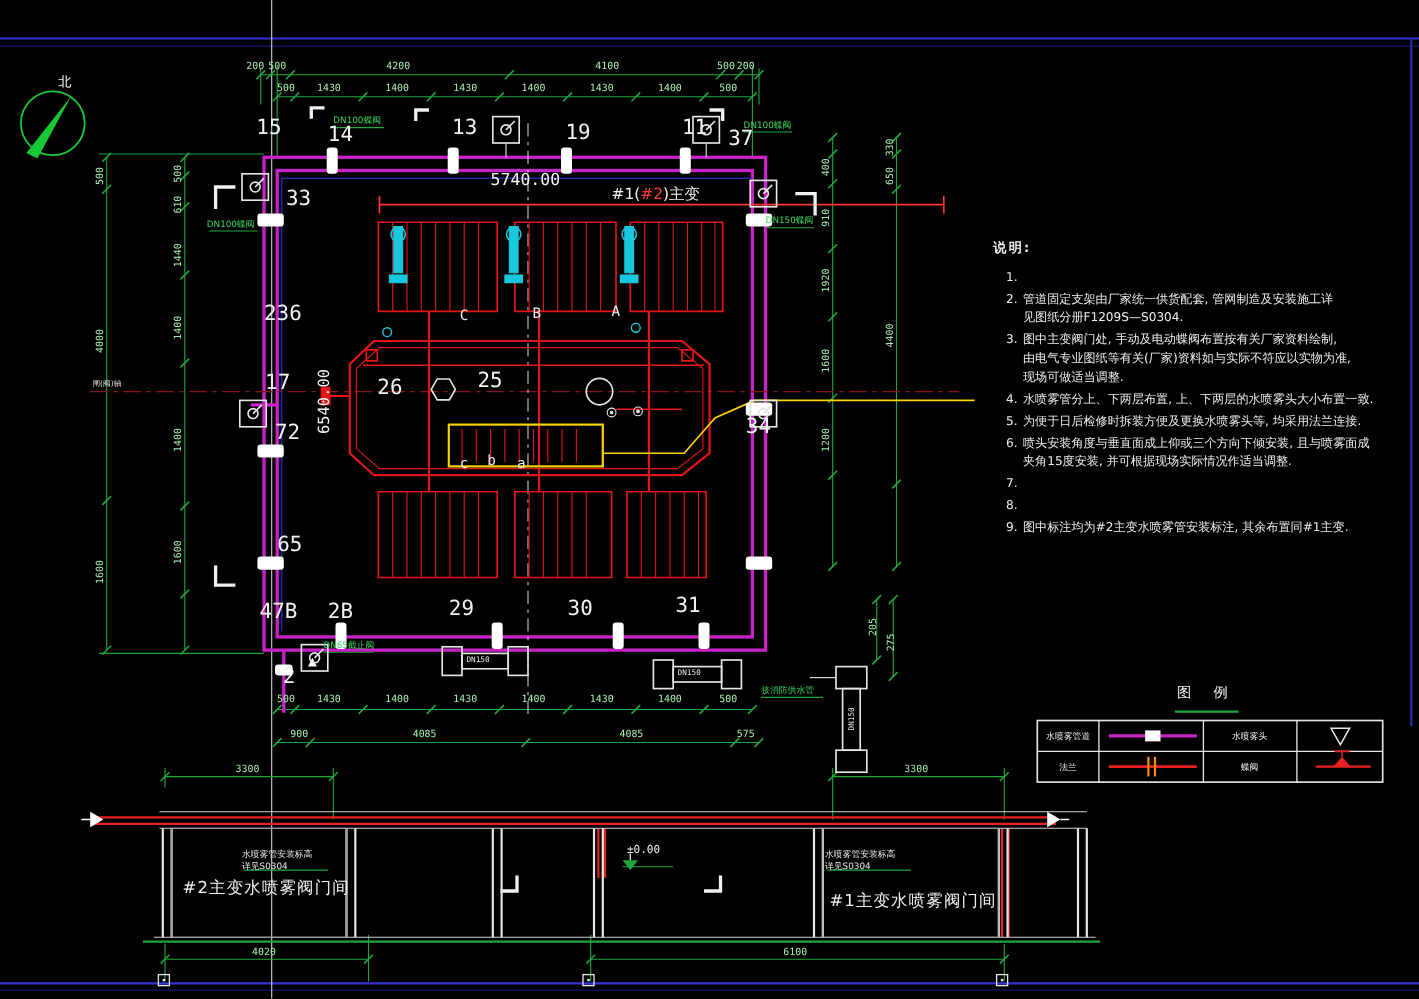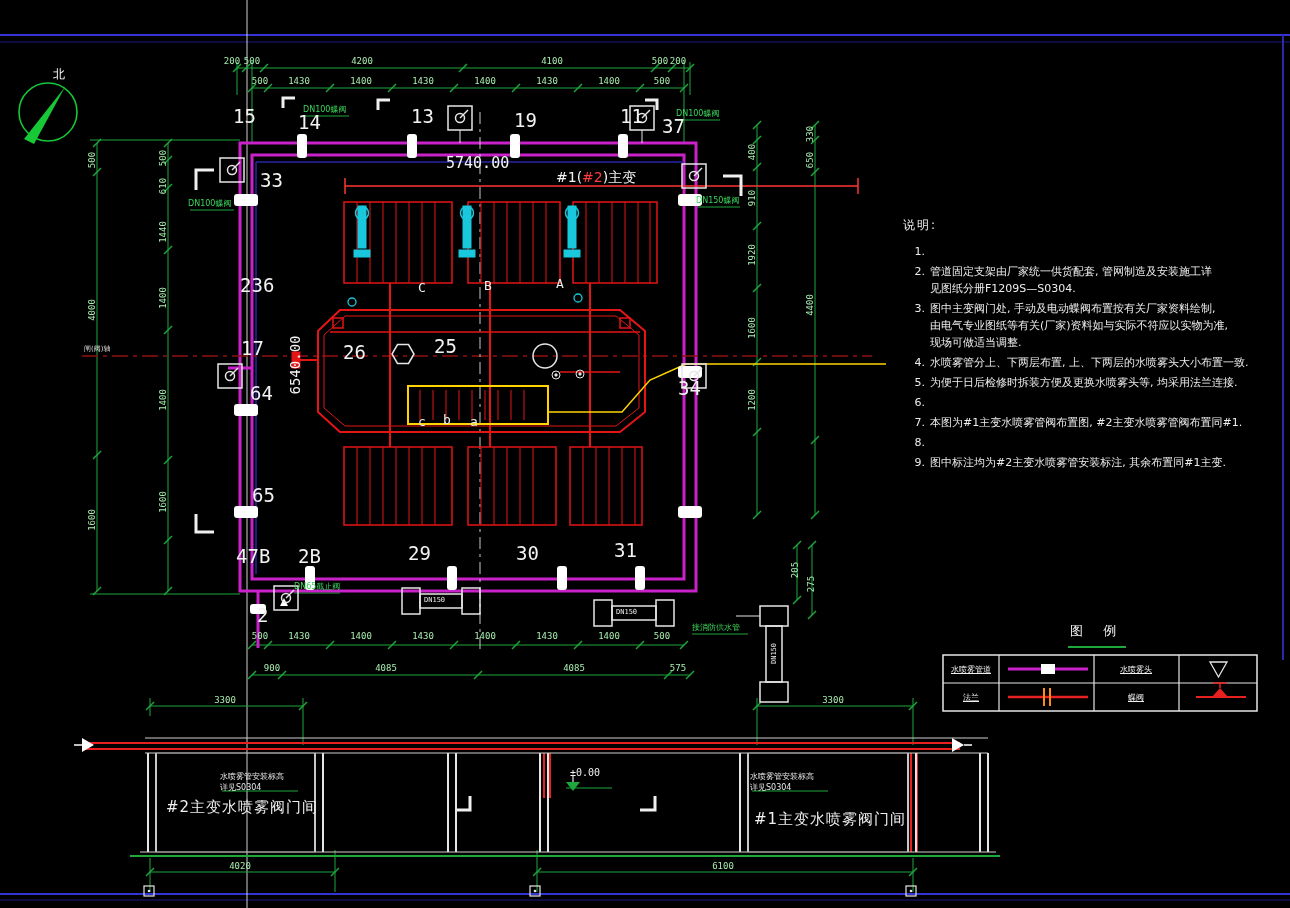--- a/index.html
+++ b/index.html
@@ -18,26 +18,26 @@
   .big{font:15px/1 "DejaVu Sans Mono",monospace;color:#f4f4f4;}
   .tag{font:14px/1 "DejaVu Sans",sans-serif;color:#f2f2f2;display:flex;}
   .tag .rd{color:#ff3b3b;}
   .lvl{font:10px/1 "DejaVu Sans Mono",monospace;color:#f0f0f0;}
   .north{font:12px/1 "DejaVu Sans",sans-serif;color:#fff;}
   .axis{font:7px/1 "DejaVu Sans",sans-serif;color:#dadada;}
   .spool{font:7px/1 "DejaVu Sans Mono",monospace;color:#e8e8e8;}
   .spoolv{font:7px/1 "DejaVu Sans Mono",monospace;color:#e8e8e8;transform:rotate(-90deg);}
   .notes{position:absolute;left:903px;top:216px;width:350px;color:#ededed;
          font-size:11px;line-height:1.55;}
-  .notes-title{font-size:12px;margin-bottom:8px;letter-spacing:2px;}
+  .notes-title{font-size:12px;margin-bottom:8px;letter-spacing:2px;font-weight:bold;}
   .note-item{display:flex;gap:5px;margin-bottom:3px;}
   .note-num{width:22px;text-align:right;flex:none;}
   .note-text{white-space:pre-line;}
   .legend-title{font:13px/1 "DejaVu Sans",sans-serif;color:#f2f2f2;letter-spacing:8px;}
-  .cell{font:8px/1 "DejaVu Sans",sans-serif;color:#efefef;transform:translate(-50%,-50%);text-decoration:underline;}
+  .cell{font:8px/1 "DejaVu Sans",sans-serif;color:#efefef;transform:translate(-50%,-50%);}
 </style>
 </head>
 <body>
 
 <div class="stage">
 
 <svg class="art" width="1290" height="908">
   <defs>
     <symbol id="tk" overflow="visible">
           <line x1="-4" y1="4" x2="4" y2="-4"></line>
@@ -320,21 +320,21 @@
 
 <span class="t node" style="left:233px;top:107px">15</span>
 <span class="t node" style="left:298px;top:113px">14</span>
 <span class="t node" style="left:411px;top:107px">13</span>
 <span class="t node" style="left:514px;top:111px">19</span>
 <span class="t node" style="left:620px;top:107px">11</span>
 <span class="t node" style="left:662px;top:117px">37</span>
 <span class="t node" style="left:260px;top:171px">33</span>
 <span class="t node" style="left:240px;top:276px">236</span>
 <span class="t node" style="left:241px;top:339px">17</span>
-<span class="t node" style="left:250px;top:384px">64</span>
+<span class="t node" style="left:250px;top:384px">72</span>
 <span class="t node" style="left:252px;top:486px">65</span>
 <span class="t node" style="left:236px;top:547px">47B</span>
 <span class="t node" style="left:298px;top:547px">2B</span>
 <span class="t node" style="left:408px;top:544px">29</span>
 <span class="t node" style="left:516px;top:544px">30</span>
 <span class="t node" style="left:614px;top:541px">31</span>
 <span class="t node" style="left:257px;top:606px">2</span>
 <span class="t node" style="left:678px;top:379px">34</span>
 <span class="t node" style="left:343px;top:343px">26</span>
 <span class="t node" style="left:434px;top:337px">25</span>
@@ -437,24 +437,25 @@
   <div class="note-item">
         <span class="note-num">4.</span>
         <div class="note-text">水喷雾管分上、下两层布置, 上、下两层的水喷雾头大小布置一致.</div>
       </div>
   <div class="note-item">
         <span class="note-num">5.</span>
         <div class="note-text">为便于日后检修时拆装方便及更换水喷雾头等, 均采用法兰连接.</div>
       </div>
   <div class="note-item">
         <span class="note-num">6.</span>
+        <div class="note-text">喷头安装角度与垂直面成上仰或三个方向下倾安装, 且与喷雾面成
+夹角15度安装, 并可根据现场实际情况作适当调整.</div>
       </div>
   <div class="note-item">
         <span class="note-num">7.</span>
-        <div class="note-text">本图为#1主变水喷雾管阀布置图, #2主变水喷雾管阀布置同#1.</div>
       </div>
   <div class="note-item">
         <span class="note-num">8.</span>
       </div>
   <div class="note-item">
         <span class="note-num">9.</span>
         <div class="note-text">图中标注均为#2主变水喷雾管安装标注, 其余布置同#1主变.</div>
       </div>
 </div>
 

